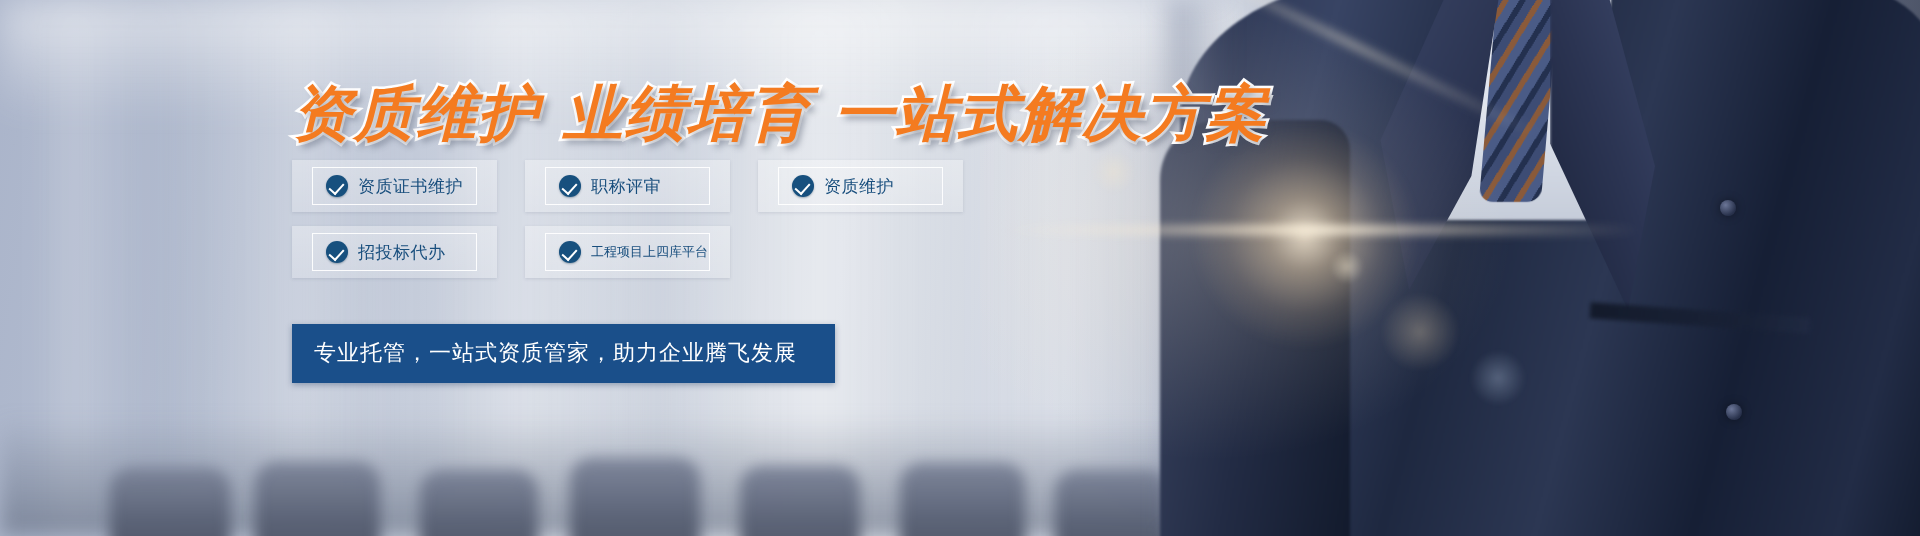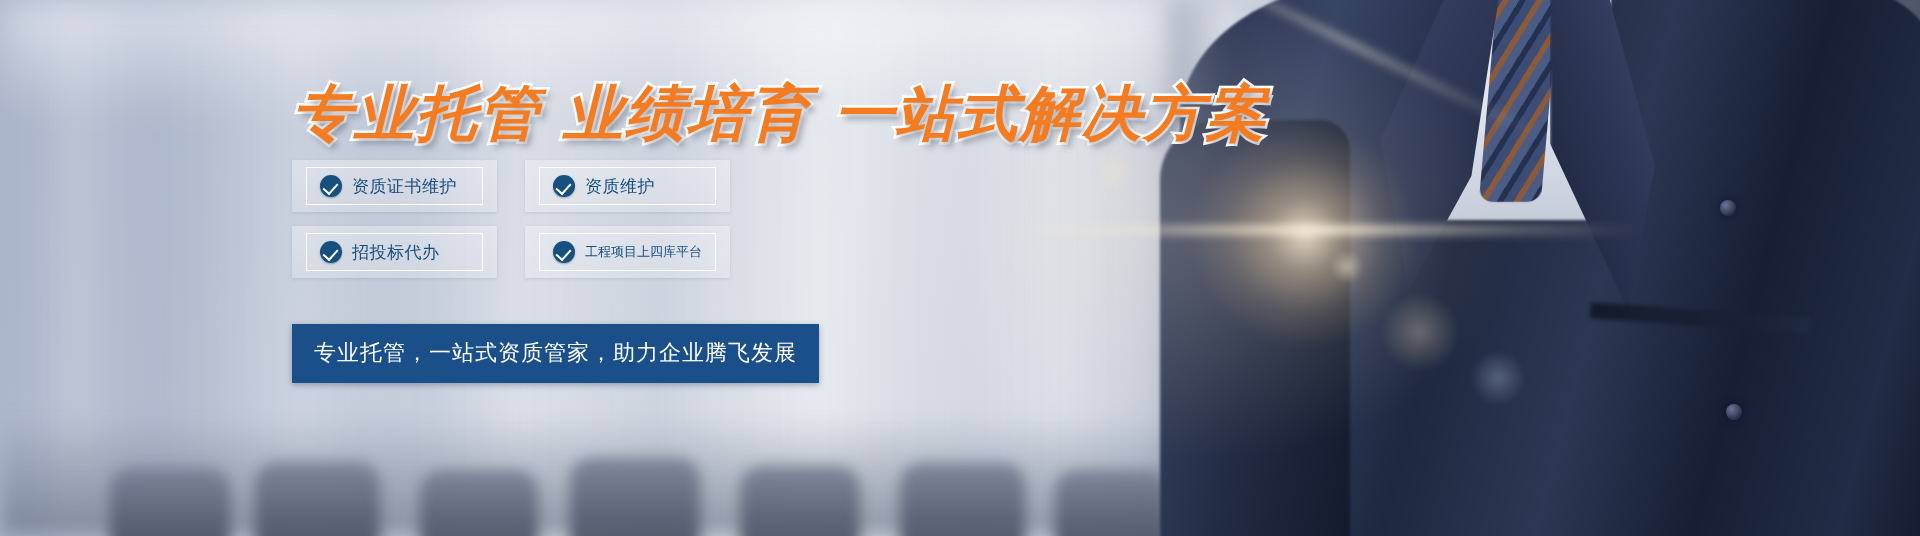--- a/index.html
+++ b/index.html
@@ -189,21 +189,21 @@
     position:absolute;
     left:292px; top:160px;
     width:672px;
   }
   .grid-row{ display:flex; gap:28px; margin-bottom:14px; }
 
   .cell{
     width:205px;
     height:52px;
     background:linear-gradient(180deg,rgba(255,255,255,.34),rgba(255,255,255,.20));
-    padding:7px 14px;
+    padding:7px 20px;
     box-shadow:0 1px 3px rgba(90,100,125,.18);
   }
   .cell-inner{
     width:100%; height:100%;
     border:1px solid rgba(255,255,255,.92);
     display:flex;
     align-items:center;
     padding-left:13px;
     gap:10px;
   }
@@ -234,21 +234,21 @@
   }
   .cell-label.small{ font-size:13px; letter-spacing:0; }
 
   .tagline{
     position:absolute;
     left:292px; top:324px;
     background:#1A4F8A;
     color:#ffffff;
     font-size:22px;
     letter-spacing:1px;
-    padding:14px 22px 15px 22px;
+    padding:14px 38px 15px 22px;
     white-space:nowrap;
     box-shadow:0 2px 6px rgba(20,50,90,.35);
     font-family:"DejaVu Sans","Liberation Sans",sans-serif;
   }
 </style>
 </head>
 <body>
 
 <div class="stage">
 
@@ -283,29 +283,35 @@
   <div class="flare-core"></div>
   <div class="flare-streak"></div>
   <div class="flare-diag"></div>
   <div class="ghost g1"></div>
   <div class="ghost g2"></div>
   <div class="ghost g3"></div>
   <div class="ghost g4"></div>
 
   <div class="content">
 
-    <div class="headline">专业托管  业绩培育  一站式解决方案</div>
+    <div class="headline">资质维护  业绩培育  一站式解决方案</div>
 
     <div class="grid">
 
       <div class="grid-row">
         <div class="cell">
           <div class="cell-inner">
             <span class="check"></span>
             <span class="cell-label">资质证书维护</span>
+          </div>
+        </div>
+        <div class="cell">
+          <div class="cell-inner">
+            <span class="check"></span>
+            <span class="cell-label">职称评审</span>
           </div>
         </div>
         <div class="cell">
           <div class="cell-inner">
             <span class="check"></span>
             <span class="cell-label">资质维护</span>
           </div>
         </div>
       </div>
 

